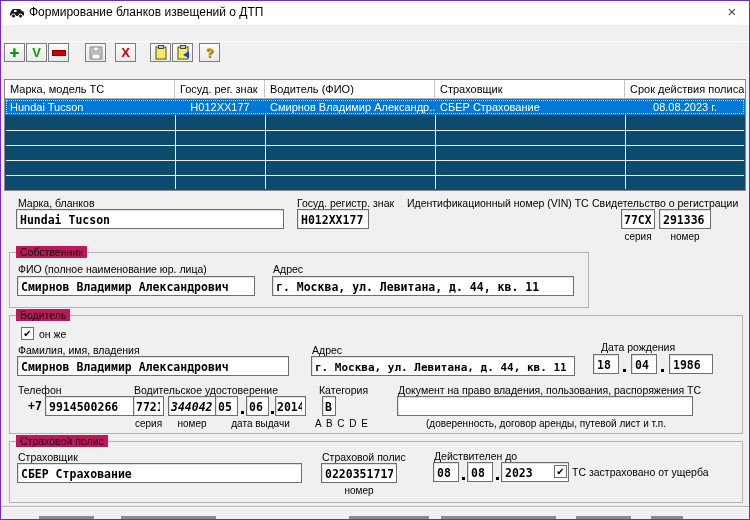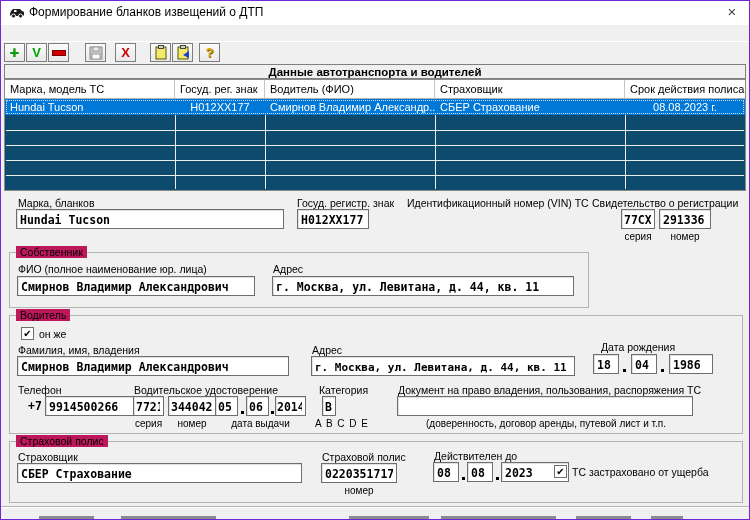--- a/index.html
+++ b/index.html
@@ -116,21 +116,20 @@
         <rect x="2" y="2" width="10" height="12" fill="#f5e96a" stroke="#555500"></rect>
         <rect x="4.5" y="0.5" width="5" height="3" fill="#cfcfcf" stroke="#444"></rect>
         <path d="M13 6 L7 10 L13 13 Z" fill="#1d3fd0"></path>
       </svg>
     </button>
     <button class="tbtn" style="left:198px;">
         <span class="g-q">?</span>
       </button>
   </div>
 
-  <div class="paneltitle">Данные автотранспорта и водителей</div>
 
   <div class="grid">
     <div class="gh" style="left:0;width:170px;">Марка, модель ТС</div>
     <div class="gh" style="left:170px;width:90px;">Госуд. рег. знак</div>
     <div class="gh" style="left:260px;width:170px;">Водитель (ФИО)</div>
     <div class="gh" style="left:430px;width:190px;">Страховщик</div>
     <div class="gh" style="left:620px;width:120px;border-right:none;">Срок действия полиса</div>
 
     <div class="grow">
       <div class="gc" style="left:0;width:170px;">Hundai Tucson</div>
@@ -188,21 +187,21 @@
   <div class="dot" style="left:660px;top:368px;"></div>
   <input class="val" style="left: 668px; top: 353px; width: 44px;" readonly="" value="1986">
 
   <div class="lbl" style="left:17px;top:383px;">Телефон</div>
   <div class="pfx" style="left:27px;top:398px;">+7</div>
   <input class="val" style="left: 44px; top: 395px; width: 100px;" readonly="" value="9914500266">
 
   <div class="lbl" style="left:133px;top:383px;">Водительское удостоверение</div>
   <input class="val" style="left: 132px; top: 395px; width: 31px; padding-left: 2px;" readonly="" value="7721">
   <div class="cap" style="left:127px;top:417px;width:41px;">серия</div>
-  <input class="val" style="left: 167px; top: 395px; width: 48px; padding-left: 2px;" readonly="" value="344042">
+  <input class="val" style="left: 167px; top: 395px; width: 48px; padding-left: 2px; font-style: italic;" readonly="" value="344042">
   <div class="cap" style="left:167px;top:417px;width:48px;">номер</div>
   <input class="val" style="left: 214px; top: 395px; width: 23px; padding-left: 2px;" readonly="" value="05">
   <div class="dot" style="left:240px;top:410px;"></div>
   <input class="val" style="left: 245px; top: 395px; width: 23px; padding-left: 2px;" readonly="" value="06">
   <div class="dot" style="left:270px;top:410px;"></div>
   <input class="val" style="left: 274px; top: 395px; width: 31px; padding-left: 1px;" readonly="" value="2014">
   <div class="cap" style="left:214px;top:417px;width:91px;">дата выдачи</div>
 
   <div class="lbl" style="left:318px;top:383px;">Категория</div>
   <input class="val" style="left: 321px; top: 395px; width: 14px; padding-left: 2px;" readonly="" value="В В1">

